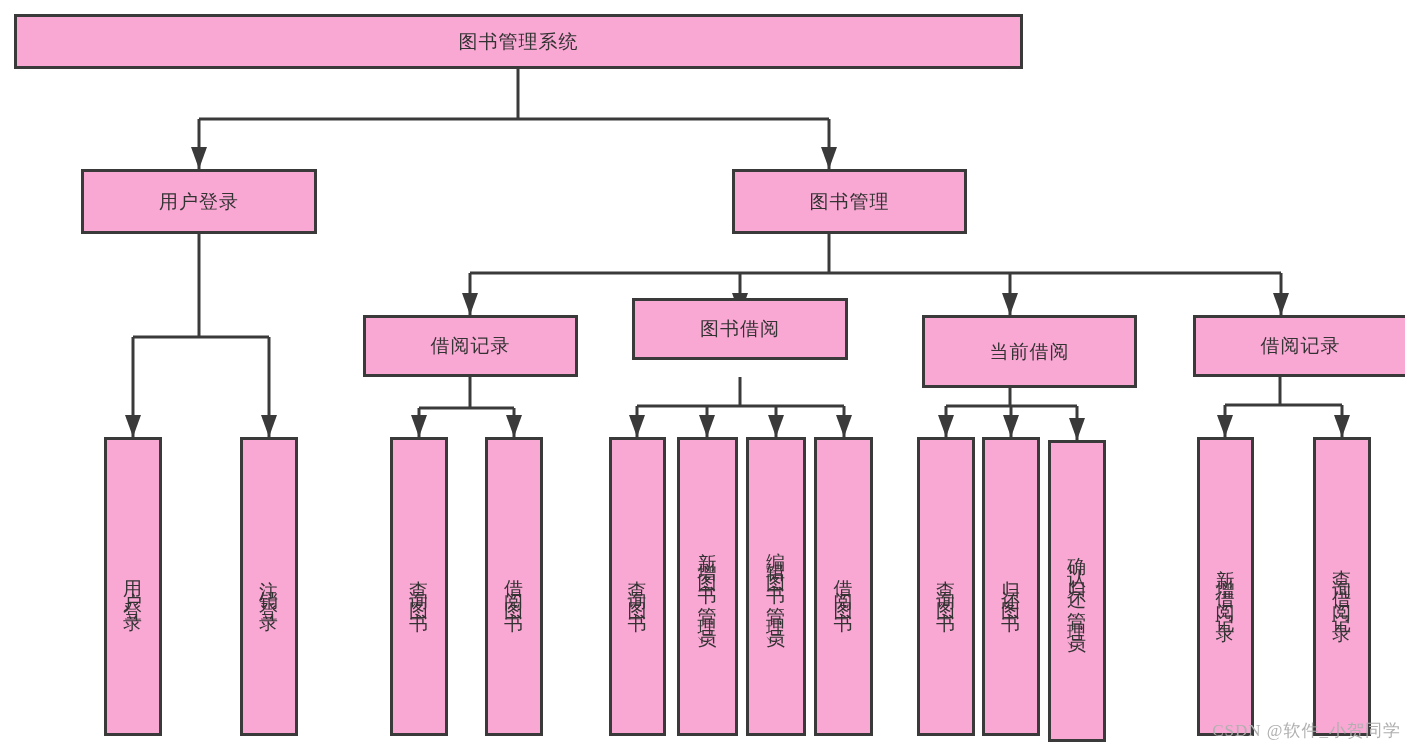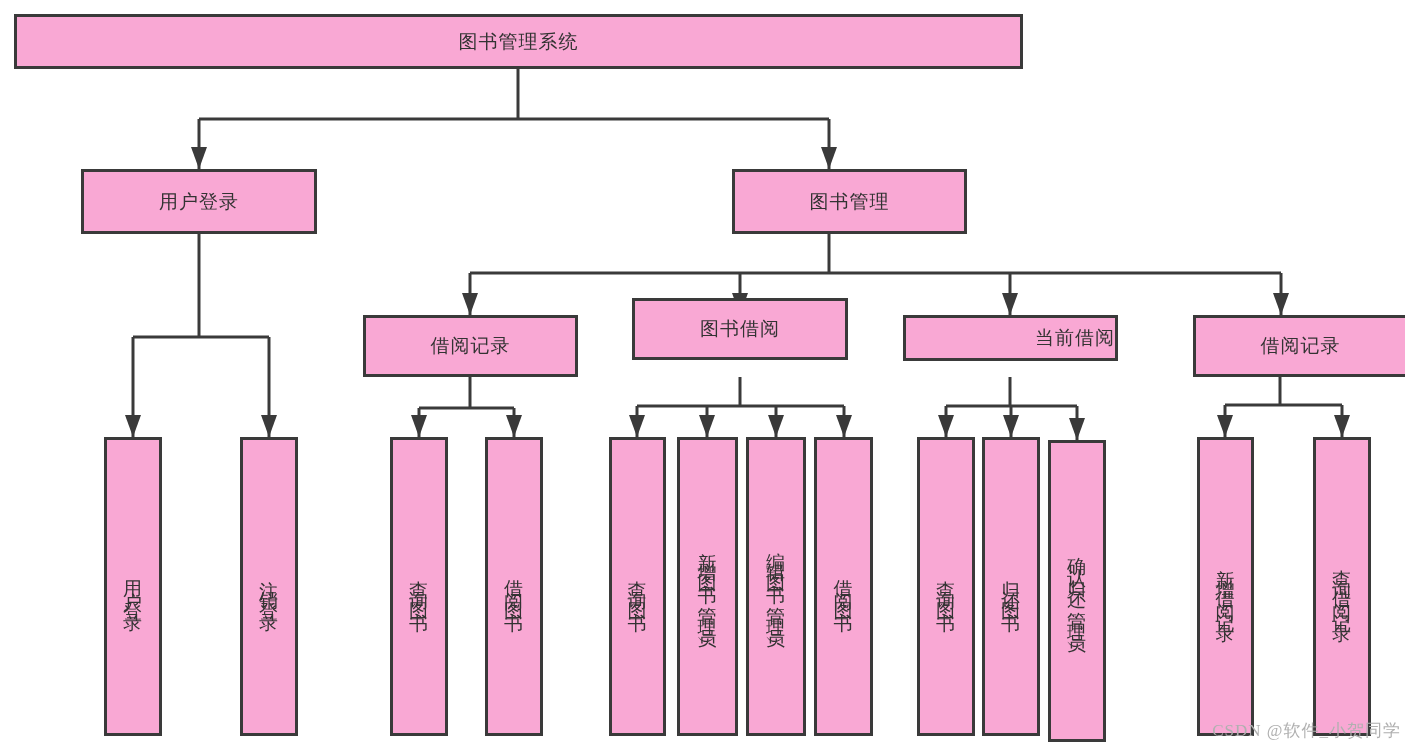--- a/index.html
+++ b/index.html
@@ -110,21 +110,21 @@
   <div class="node h" style="left:712px; top:169px; width:235px; height:65px;margin-left:20px;">
     <span>图书管理</span>
   </div>
 
   <div class="node h" style="left:363px; top:315px; width:215px; height:62px;">
     <span>借阅记录</span>
   </div>
   <div class="node h" style="left:632px; top:298px; width:216px; height:62px;">
     <span>图书借阅</span>
   </div>
-  <div class="node h" style="left:903px; top:315px; width:215px; height:46px;justify-content:flex-end;">
+  <div class="node h" style="left:922px; top:315px; width:215px; height:73px;">
     <span>当前借阅</span>
   </div>
   <div class="node h" style="left:1173px; top:315px; width:215px; height:62px;margin-left:20px;">
     <span>借阅记录</span>
   </div>
 
   <div class="node v" style="left:104px; top:437px; width:58px; height:299px;">
     <span>用户登录</span>
   </div>
   <div class="node v" style="left:240px; top:437px; width:58px; height:299px;">

